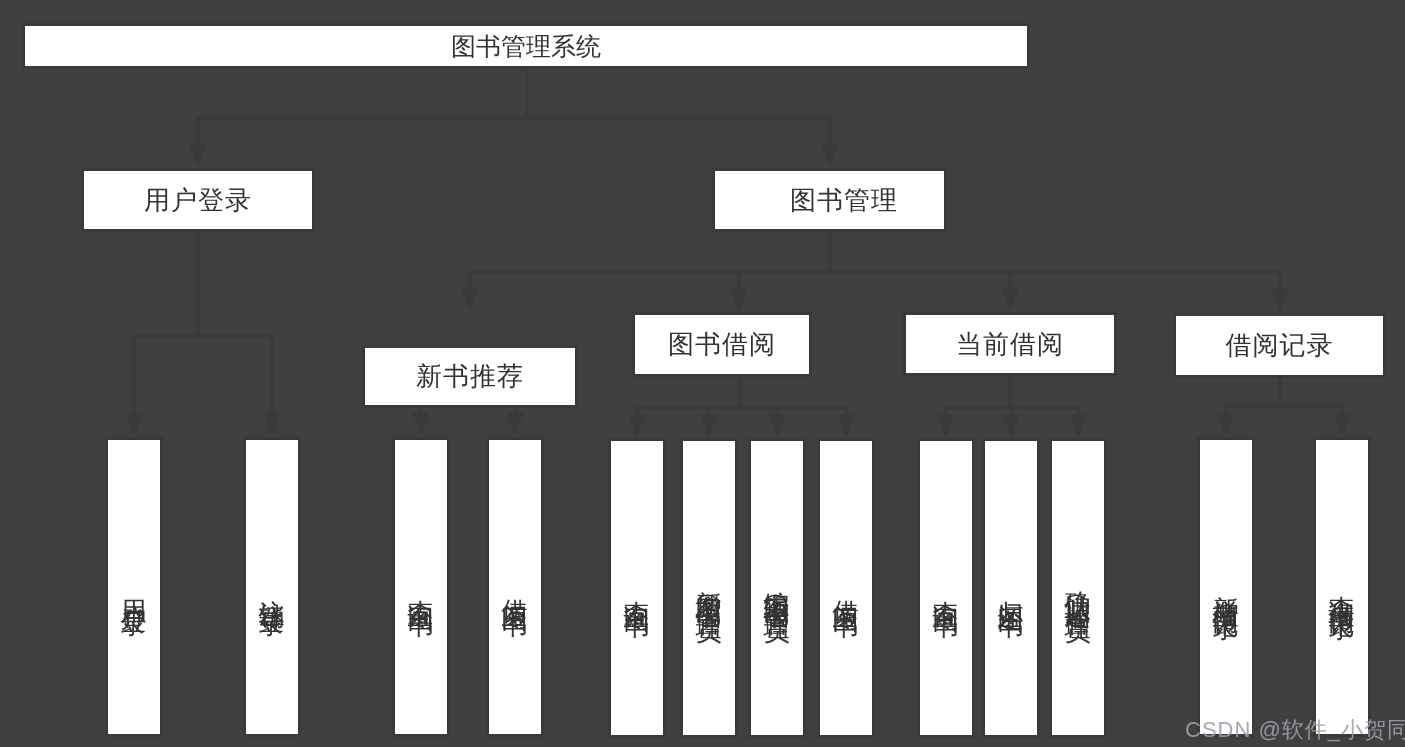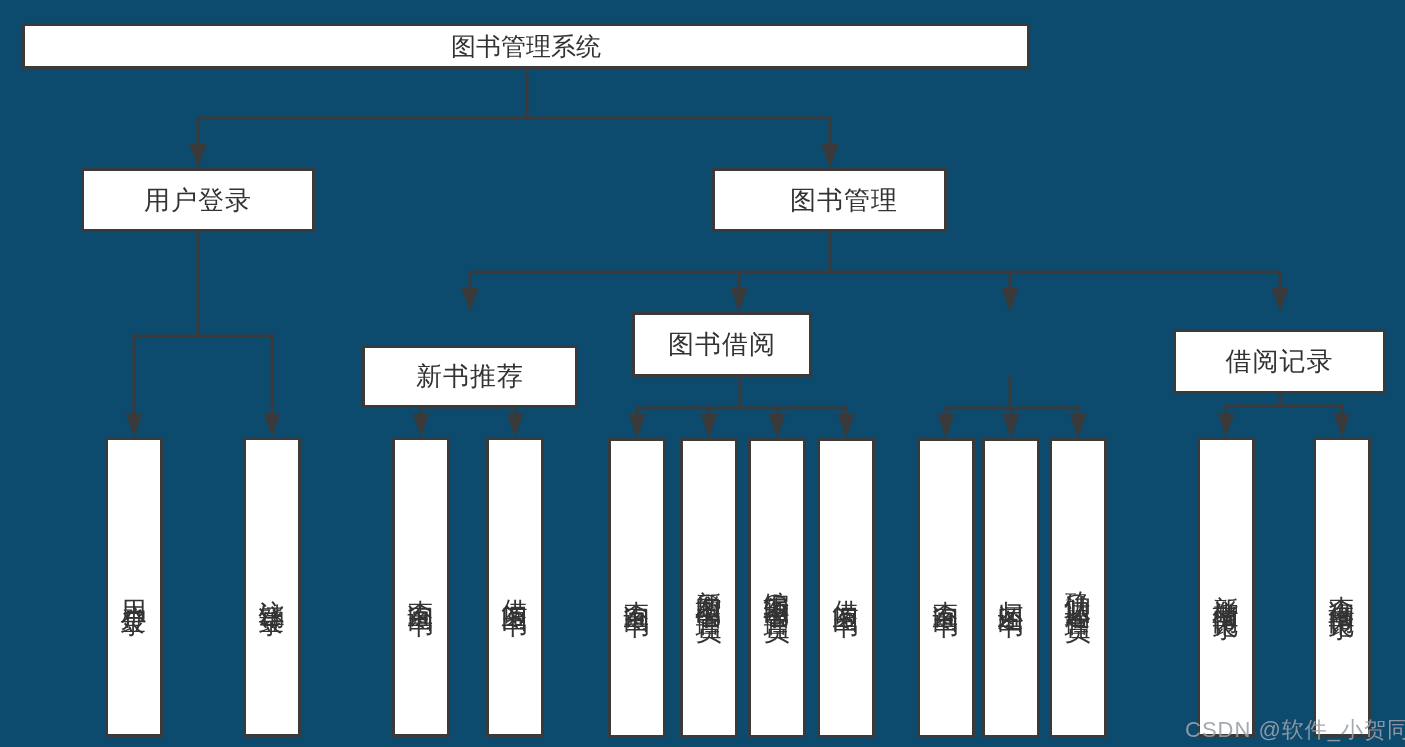--- a/index.html
+++ b/index.html
@@ -4,21 +4,21 @@
 <style>
   html, body {
     margin: 0;
     padding: 0;
     background: #ffffff;
   }
   #stage {
     position: relative;
     width: 1405px;
     height: 747px;
-    background: #0c4a6e;
+    background: #404040;
     font-family: "Liberation Sans", "DejaVu Sans", sans-serif;
     overflow: hidden;
   }
   #connectors {
     position: absolute;
     left: 0;
     top: 0;
     width: 1405px;
     height: 747px;
   }
@@ -151,21 +151,24 @@
   <div class="node h-label" style="left:712px; top:168px; width:235px; height:64px;padding-left:29px;">
     <span>图书管理</span>
   </div>
 
   <div class="node h-label" style="left:362px; top:313px; width:216px; height:63px;margin-top:32px;">
     <span>新书推荐</span>
   </div>
   <div class="node h-label" style="left:632px; top:312px; width:180px; height:65px;">
     <span>图书借阅</span>
   </div>
-  <div class="node h-label" style="left:1173px; top:313px; width:213px; height:65px;margin-top:16px;">
+  <div class="node h-label" style="left:903px; top:312px; width:214px; height:64px;">
+    <span>当前借阅</span>
+  </div>
+  <div class="node h-label" style="left:1173px; top:313px; width:213px; height:65px;">
     <span>借阅记录</span>
   </div>
 
   <div class="node leaf" style="left:105px; top:437px;">
     <span class="vtext">用户登录</span>
   </div>
   <div class="node leaf" style="left:243px; top:437px;">
     <span class="vtext">注销登录</span>
   </div>
 

